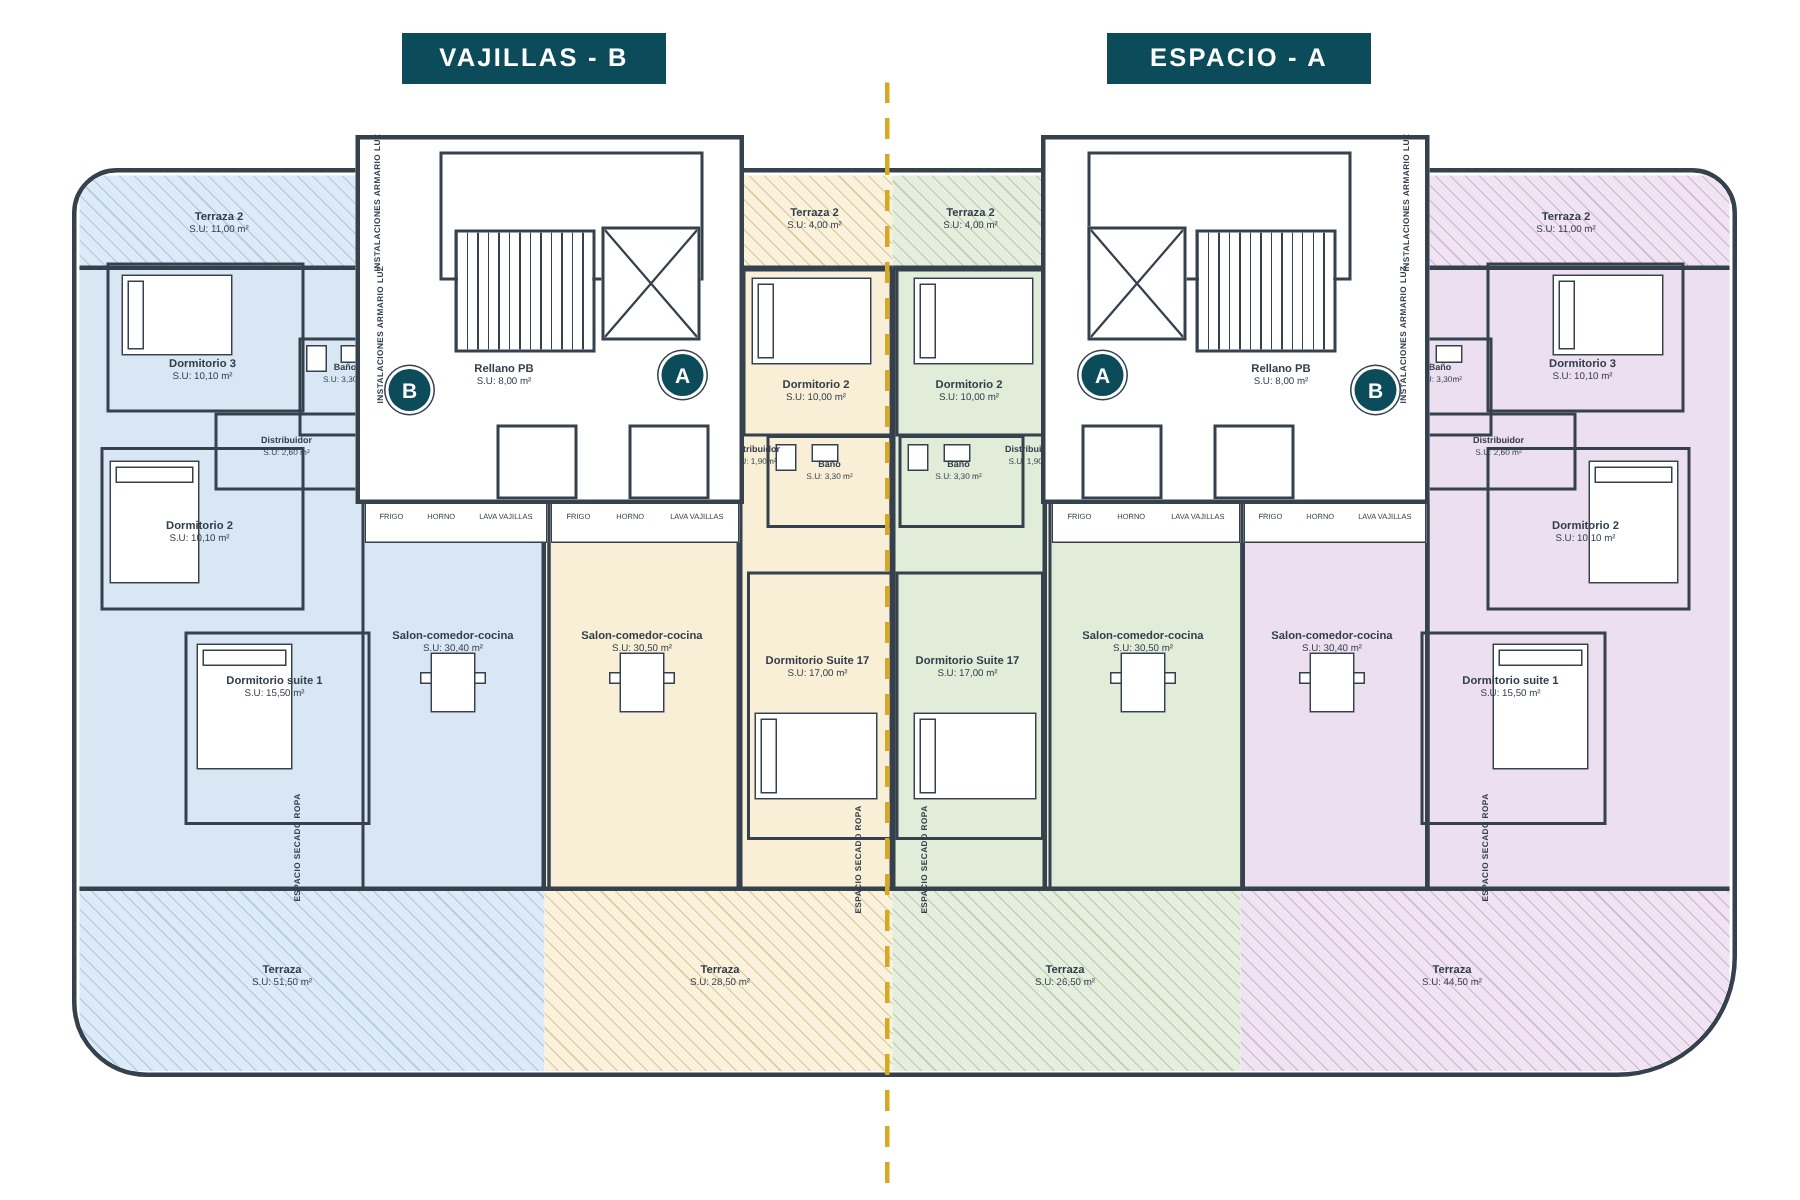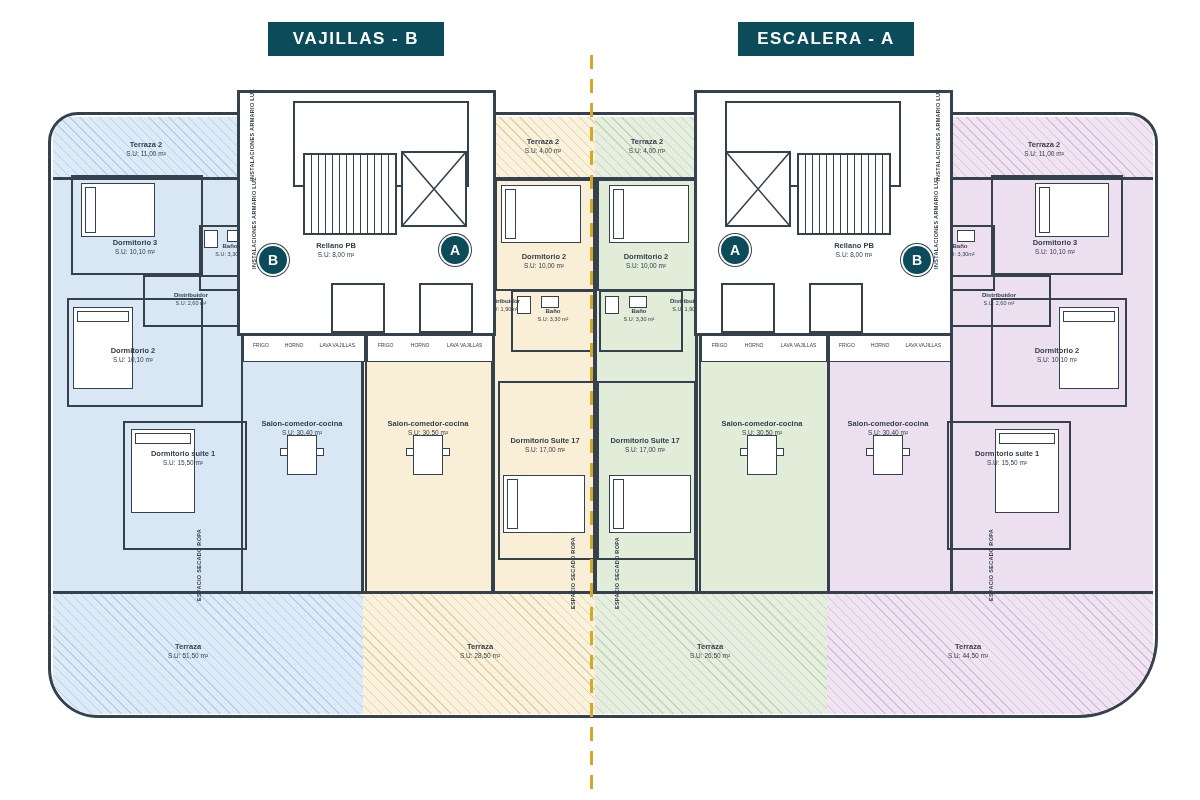--- a/index.html
+++ b/index.html
@@ -65,21 +65,21 @@
   .kitchen{position:absolute;border:1.5px solid #36414e;background:#fff;z-index:2;
        display:flex;align-items:center;justify-content:space-around;padding:1px;}
   .kitchen span{font-size:5px;line-height:1.1;text-align:center;color:#333e4b;}
 
   .fix{position:absolute;background:#fff;border:1px solid #36414e;z-index:2;}
 </style>
 </head>
 <body>
 
 <div class="title-badge" style="left:268px;">VAJILLAS - B</div>
-<div class="title-badge" style="left:738px;">ESCALERA - A</div>
+<div class="title-badge" style="left:738px;">ESPACIO - A</div>
 
 <div class="building">
 
   <div class="z h-blue" style="left:2px;top:2px;width:187px;height:62px"></div>
   <div class="z blue" style="left:2px;top:64px;width:187px;height:414px"></div>
   <div class="z blue" style="left:189px;top:218px;width:123px;height:260px"></div>
   <div class="z h-blue" style="left:2px;top:478px;width:310px;height:121px"></div>
 
   <div class="z h-cream" style="left:442px;top:2px;width:102px;height:62px"></div>
   <div class="z cream" style="left:442px;top:64px;width:102px;height:414px"></div>

